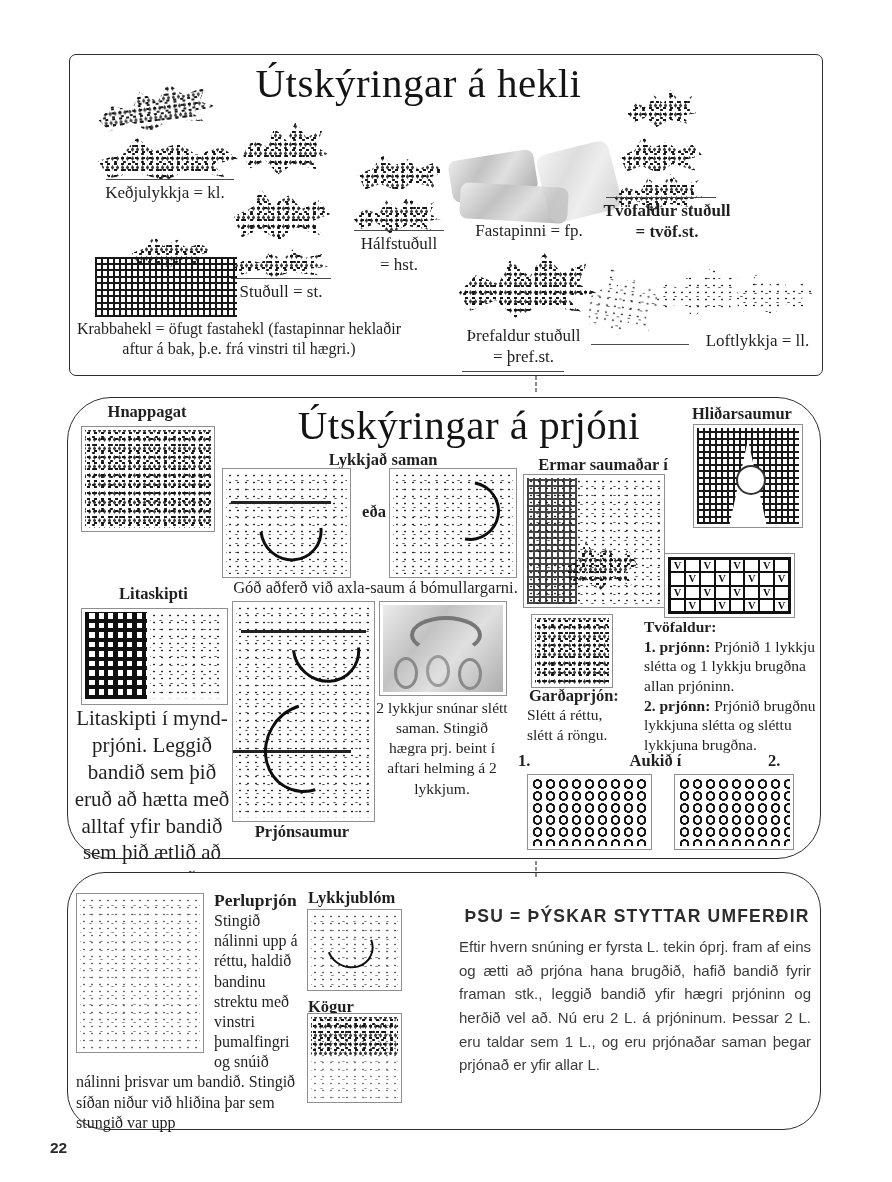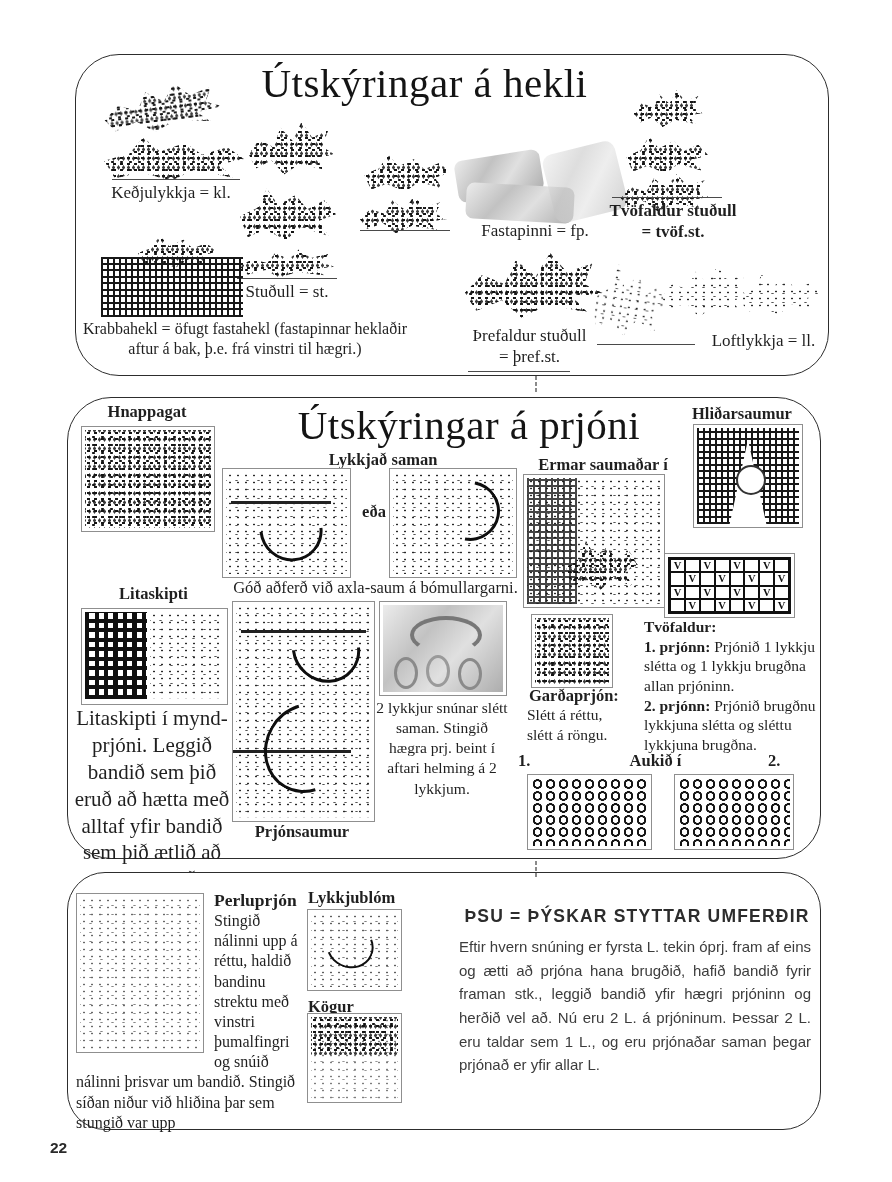--- a/index.html
+++ b/index.html
@@ -50,37 +50,38 @@
         background-image:radial-gradient(#8a8a8a 1.2px, transparent 1.5px); background-size:4px 6px; }
   .pageno { font-weight:bold; font-size:15.5px; color:#2a2a2a; }
   .thsu-h { font-weight:bold; font-size:17.5px; letter-spacing:1.2px; color:#2c2c2c; text-align:center; }
   .thsu-b { font-size:15px; line-height:1.58; color:#3c3c3c; text-align:justify; }
 </style>
 </head>
 <body>
 
 <div class="page">
 
-  <section class="panel" style="left:75px;top:54px;width:752px;height:320px;">
+  <section class="panel" style="left:69px;top:54px;width:752px;height:320px;border-radius:7px;">
     <h1 class="x title" style="left:55px;right:110px;top:4px;">Útskýringar á hekli</h1>
 
     <div class="x blob bA st1" style="left:25px;top:26px;width:122px;height:52px;transform:rotate(-7deg);"></div>
     <div class="x blob bB st1" style="left:28px;top:76px;width:140px;height:54px;"></div>
     <div class="x ul" style="left:36px;top:124px;width:128px;"></div>
     <div class="x lbl ctr" style="left:10px;top:128px;width:170px;">Keðjulykkja = kl.</div>
 
     <div class="x blob bA st1" style="left:171px;top:62px;width:88px;height:60px;"></div>
     <div class="x blob bB st1" style="left:164px;top:126px;width:96px;height:64px;"></div>
     <div class="x blob bA st1" style="left:162px;top:192px;width:98px;height:32px;"></div>
     <div class="x ul" style="left:161px;top:223px;width:100px;"></div>
     <div class="x lbl ctr" style="left:152px;top:227px;width:118px;">Stuðull = st.</div>
 
     <div class="x blob bB st1" style="left:288px;top:94px;width:86px;height:46px;"></div>
     <div class="x blob bA st1" style="left:282px;top:138px;width:90px;height:42px;"></div>
     <div class="x ul" style="left:284px;top:175px;width:90px;"></div>
+    <div class="x lbl ctr" style="left:268px;top:179px;width:122px;"><span>Hálfstuðull</span><br><span>= hst.</span></div>
 
     <div class="x photo" style="left:380px;top:100px;width:86px;height:42px;transform:rotate(-9deg);border-radius:8px;"></div>
     <div class="x photo" style="left:390px;top:130px;width:108px;height:36px;transform:rotate(3deg);border-radius:8px;"></div>
     <div class="x photo" style="left:472px;top:92px;width:74px;height:70px;transform:rotate(-14deg);border-radius:10px;opacity:.55;"></div>
     <div class="x lbl ctr" style="left:388px;top:166px;width:142px;">Fastapinni = fp.</div>
 
     <div class="x blob bA st1" style="left:556px;top:32px;width:72px;height:42px;"></div>
     <div class="x blob bB st1" style="left:550px;top:76px;width:82px;height:46px;"></div>
     <div class="x blob bA st1" style="left:542px;top:116px;width:94px;height:42px;"></div>
     <div class="x ul" style="left:536px;top:142px;width:110px;"></div>

